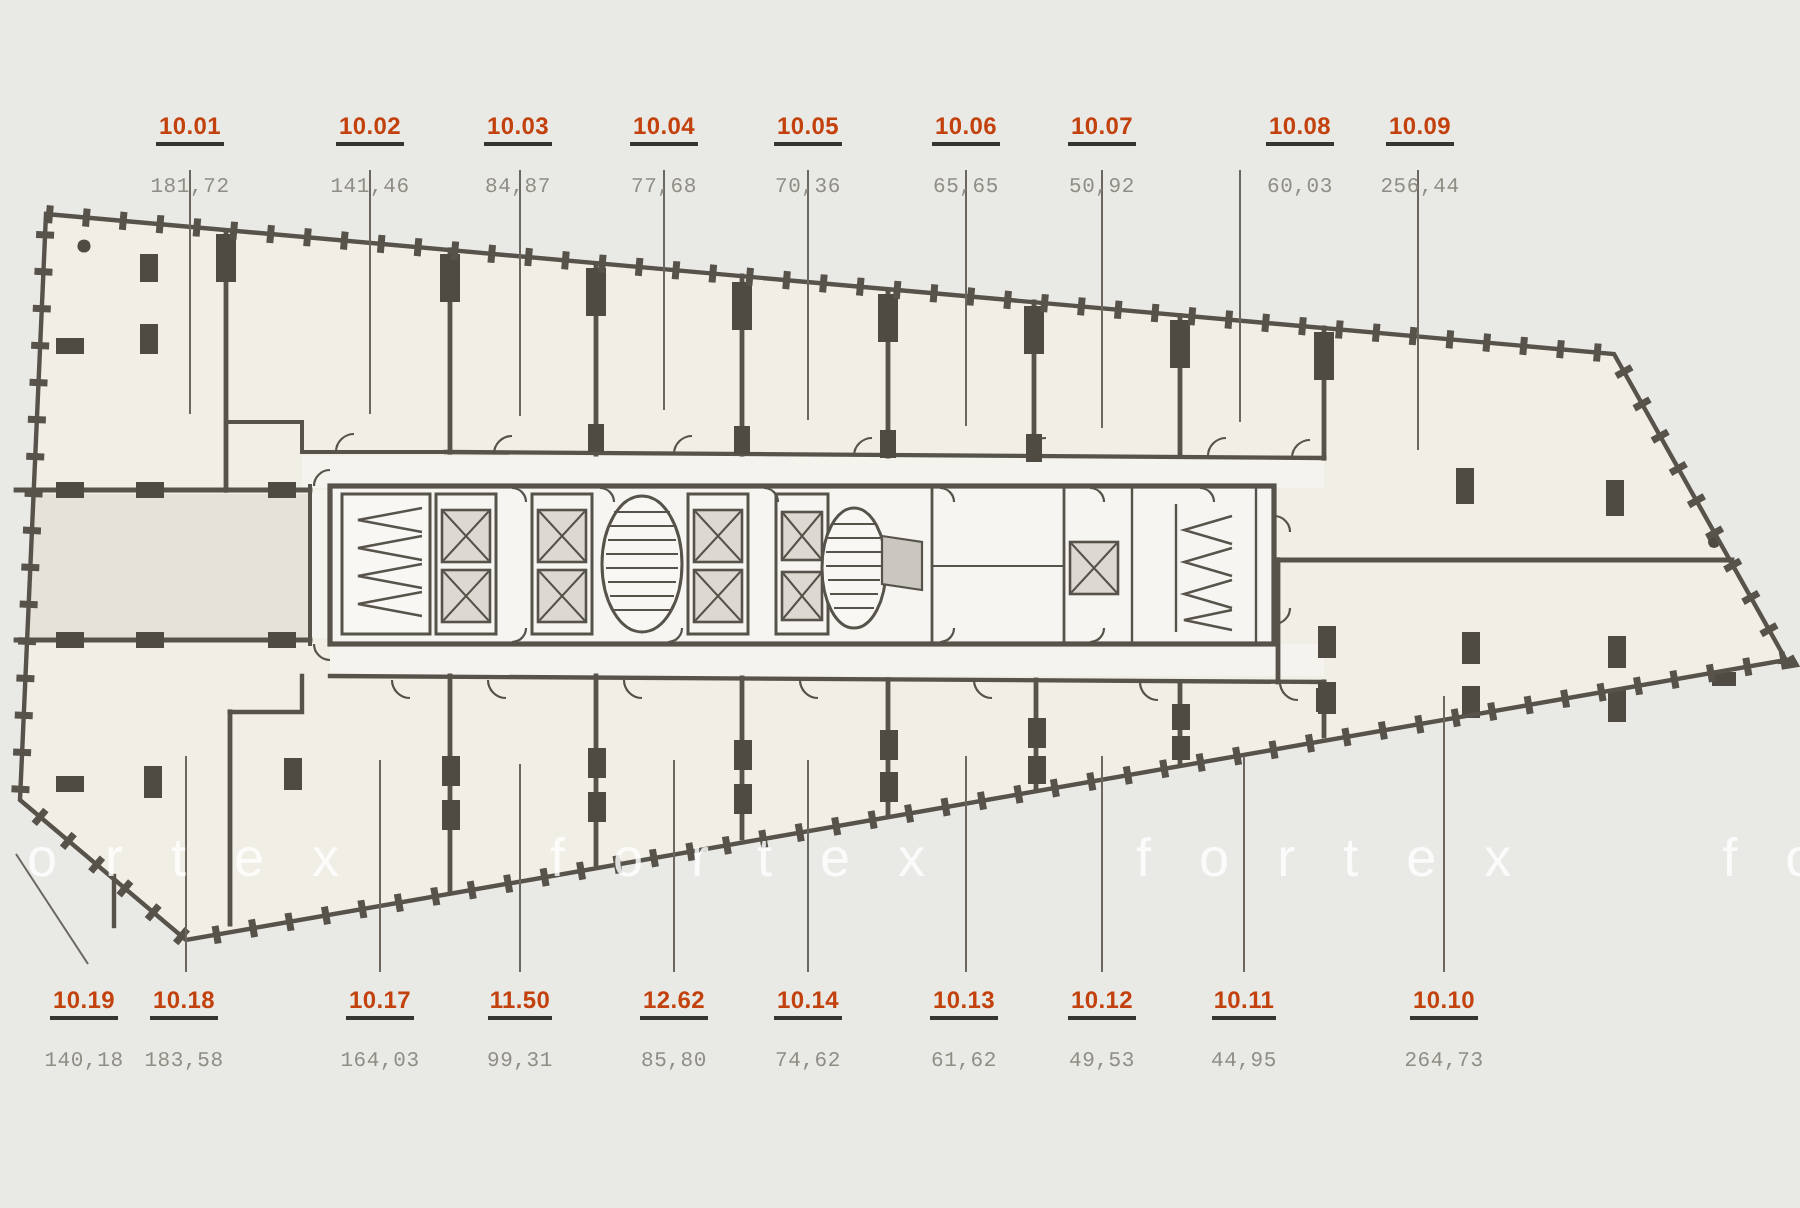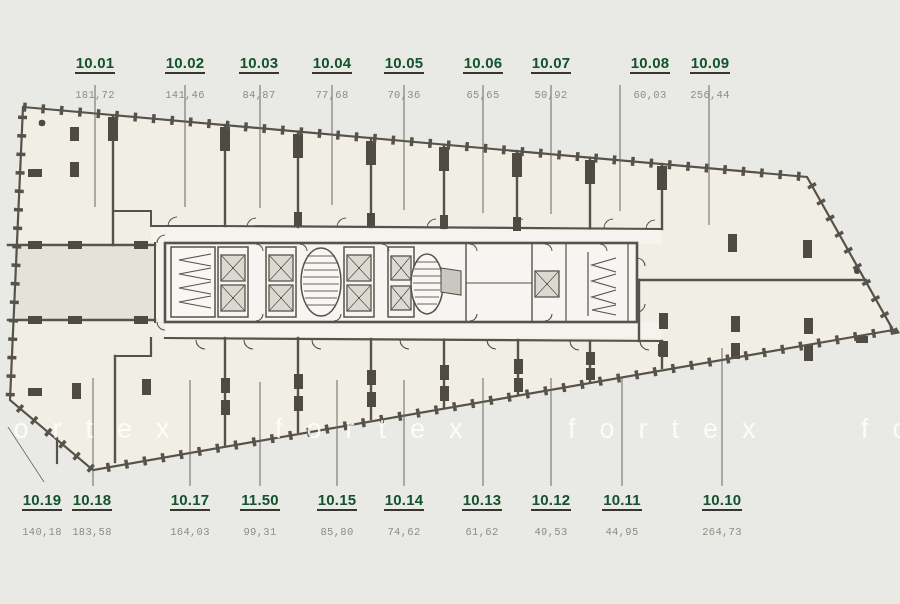--- a/index.html
+++ b/index.html
@@ -1,20 +1,20 @@
 <!DOCTYPE html>
 <html><head>
 <meta charset="utf-8">
 <style>
   html,body{margin:0;padding:0;background:#e8e8e5;width:900px;height:604px;overflow:hidden;
     font-family:"Liberation Sans",sans-serif;}
   .stage{position:relative;width:900px;height:604px;background:#e9e9e6;}
   svg{position:absolute;left:0;top:0;}
   .lbl{position:absolute;width:48px;text-align:center;line-height:1.05;cursor:pointer;}
-  .lbl .num{display:inline-block;font-weight:bold;font-size:15px;color:#14532d;
+  .lbl .num{display:inline-block;font-weight:bold;font-size:12px;color:#c2410c;
     border-bottom:2px solid #36352f;padding:0 1px 1px;letter-spacing:.2px;}
   .lbl .area{display:block;font-size:10.5px;color:#8f8d84;margin-top:16px;letter-spacing:.3px;font-family:Liberation Mono, monospace;}
   .top{top:55px;}
   .bot{top:492px;}
   .watermark{position:absolute;top:414px;left:-18px;font-size:27px;letter-spacing:24px;
     word-spacing:50px;color:rgba(255,255,255,.82);white-space:nowrap;pointer-events:none;}
   .wall{stroke:#57534b;fill:none;}
   .thin{stroke:#57534b;fill:none;}
   .leader{stroke:#6b675f;stroke-width:1;}
   .col{fill:#4f4b43;}
@@ -276,20 +276,20 @@
 <div class="lbl top" style="left:380px"><span class="num">10.05</span><span class="area">70,36</span></div>
 <div class="lbl top" style="left:459px"><span class="num">10.06</span><span class="area">65,65</span></div>
 <div class="lbl top" style="left:527px"><span class="num">10.07</span><span class="area">50,92</span></div>
 <div class="lbl top" style="left:626px"><span class="num">10.08</span><span class="area">60,03</span></div>
 <div class="lbl top" style="left:686px"><span class="num">10.09</span><span class="area">256,44</span></div>
 
 <div class="lbl bot" style="left:18px"><span class="num">10.19</span><span class="area">140,18</span></div>
 <div class="lbl bot" style="left:68px"><span class="num">10.18</span><span class="area">183,58</span></div>
 <div class="lbl bot" style="left:166px"><span class="num">10.17</span><span class="area">164,03</span></div>
 <div class="lbl bot" style="left:236px"><span class="num">11.50</span><span class="area">99,31</span></div>
-<div class="lbl bot" style="left:313px"><span class="num">10.15</span><span class="area">85,80</span></div>
+<div class="lbl bot" style="left:313px"><span class="num">12.62</span><span class="area">85,80</span></div>
 <div class="lbl bot" style="left:380px"><span class="num">10.14</span><span class="area">74,62</span></div>
 <div class="lbl bot" style="left:458px"><span class="num">10.13</span><span class="area">61,62</span></div>
 <div class="lbl bot" style="left:527px"><span class="num">10.12</span><span class="area">49,53</span></div>
 <div class="lbl bot" style="left:598px"><span class="num">10.11</span><span class="area">44,95</span></div>
 <div class="lbl bot" style="left:698px"><span class="num">10.10</span><span class="area">264,73</span></div>
 
 </div>
 
 </body></html>

